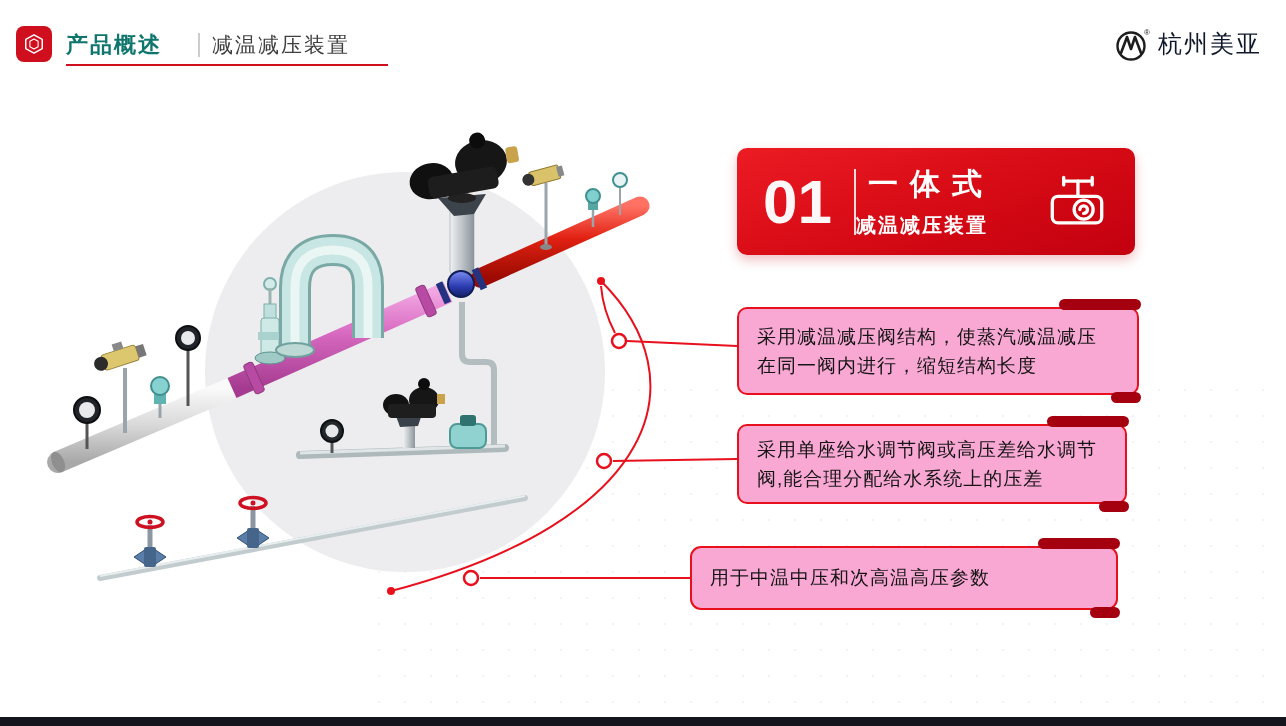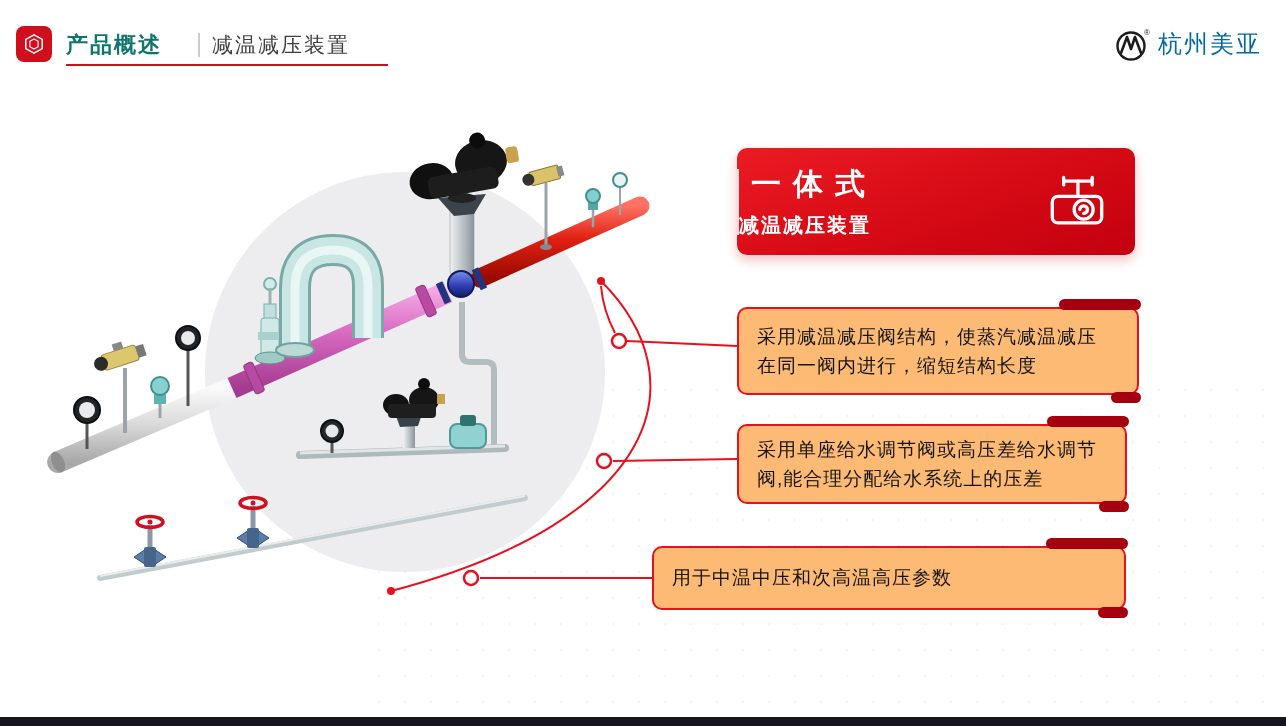--- a/index.html
+++ b/index.html
@@ -7,48 +7,48 @@
          font-family:"Liberation Sans","DejaVu Sans",sans-serif;}
 
   
   .hdr-icon{position:absolute;left:16px;top:26px;width:36px;height:36px;background:#cf0f1d;
             border-radius:8px;display:flex;align-items:center;justify-content:center;}
   .hdr-title{position:absolute;left:66px;top:30px;font-size:22px;font-weight:700;color:#0f766e;letter-spacing:2px;}
   .hdr-sep{position:absolute;left:198px;top:33px;width:2px;height:24px;background:#cccccc;}
   .hdr-sub{position:absolute;left:212px;top:31px;font-size:21px;font-weight:500;color:#3f3f3f;letter-spacing:2px;}
   .hdr-line{position:absolute;left:66px;top:64px;width:322px;height:2px;background:#cf0f1d;}
   .logo{position:absolute;right:24px;top:24px;display:flex;align-items:center;gap:6px;}
-  .logo-text{font-size:24px;color:#0369a1;font-weight:500;letter-spacing:2px;}
+  .logo-text{font-size:24px;color:#0f172a;font-weight:500;letter-spacing:2px;}
 
   
   .pattern{position:absolute;right:0;bottom:9px;width:920px;height:340px;opacity:.55;pointer-events:none;
            background:radial-gradient(circle,#e7e7e7 1.3px,transparent 1.5px) 0 0/26px 26px;}
 
   
   .banner{position:absolute;left:737px;top:148px;width:398px;height:107px;border-radius:10px;
           background:linear-gradient(160deg,#ec1b24 0%,#d50a14 55%,#c30010 100%);
           display:flex;align-items:center;color:#fff;box-shadow:0 5px 12px rgba(195,0,16,.25);}
   .banner-num{font-size:62px;font-weight:800;line-height:1;padding:0 22px 0 26px;opacity:.97;}
   .banner-div{width:2px;height:66px;background:rgba(255,255,255,.85);}
   .banner-text{flex:1;text-align:left;}
   .banner-title{font-size:30px;font-weight:700;letter-spacing:12px;text-indent:12px;}
   .banner-sub{font-size:20px;font-weight:700;margin-top:7px;letter-spacing:2px;}
   .banner-icon{width:76px;height:62px;margin-right:20px;flex:none;}
 
   
-  .callout{position:absolute;background:#fdba74;border:2px solid #e8101c;border-radius:10px;
+  .callout{position:absolute;background:#f9a8d4;border:2px solid #e8101c;border-radius:10px;
            display:flex;align-items:center;box-sizing:border-box;padding:8px 18px;}
   .callout p{margin:0;font-size:19px;color:#151515;line-height:1.55;white-space:pre-line;letter-spacing:1px;}
   .callout::before{content:"";position:absolute;top:-10px;right:-4px;width:82px;height:11px;
                    background:#a50010;border-radius:6px;}
   .callout::after{content:"";position:absolute;bottom:-10px;right:-4px;width:30px;height:11px;
                   background:#a50010;border-radius:6px;}
   .c1{left:737px;top:307px;width:402px;min-height:88px;}
   .c2{left:737px;top:424px;width:390px;min-height:80px;align-items:center;}
-  .c3{left:652px;top:546px;width:474px;min-height:64px;}
+  .c3{left:690px;top:546px;width:428px;min-height:64px;border-radius:11px;}
 
   
   .leaders{position:absolute;left:0;top:0;pointer-events:none;}
   .illustration{position:absolute;left:30px;top:110px;}
   .bottombar{position:absolute;left:0;bottom:0;width:100%;height:9px;background:#15151d;}
 </style>
 </head>
 <body>
 
 <div class="slide">
@@ -247,20 +247,21 @@
       <line x1="690" y1="578" x2="480" y2="578"></line>
     </g>
     <circle cx="601" cy="281" r="4" fill="#e8101c"></circle>
     <circle cx="391" cy="591" r="4" fill="#e8101c"></circle>
     <circle cx="619" cy="341" r="7" fill="#ffffff" stroke="#e8101c" stroke-width="2.5"></circle>
     <circle cx="604" cy="461" r="7" fill="#ffffff" stroke="#e8101c" stroke-width="2.5"></circle>
     <circle cx="471" cy="578" r="7" fill="#ffffff" stroke="#e8101c" stroke-width="2.5"></circle>
   </svg>
 
   <div class="banner">
+    <span class="banner-num">01</span>
     <div class="banner-div"></div>
     <div class="banner-text">
       <div class="banner-title">一体式</div>
       <div class="banner-sub">减温减压装置</div>
     </div>
     <svg class="banner-icon" viewBox="0 0 80 64">
       <g stroke="#ffffff" stroke-width="3.5" fill="none" stroke-linecap="round" stroke-linejoin="round">
         <path d="M26,6 L26,14 M26,10 L56,10 M56,6 L56,14"></path>
         <line x1="41" y1="10" x2="41" y2="26"></line>
         <rect x="14" y="26" width="52" height="28" rx="6"></rect>

